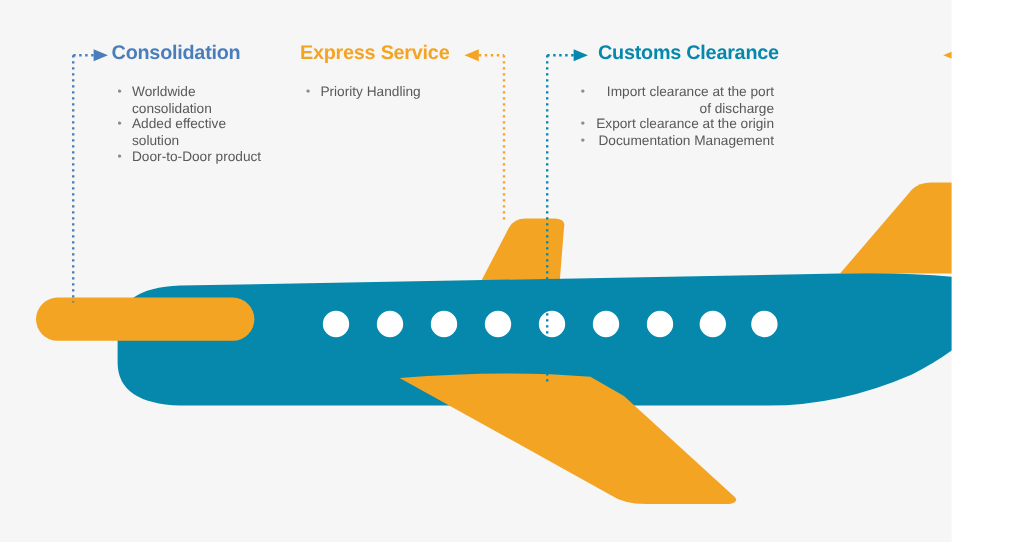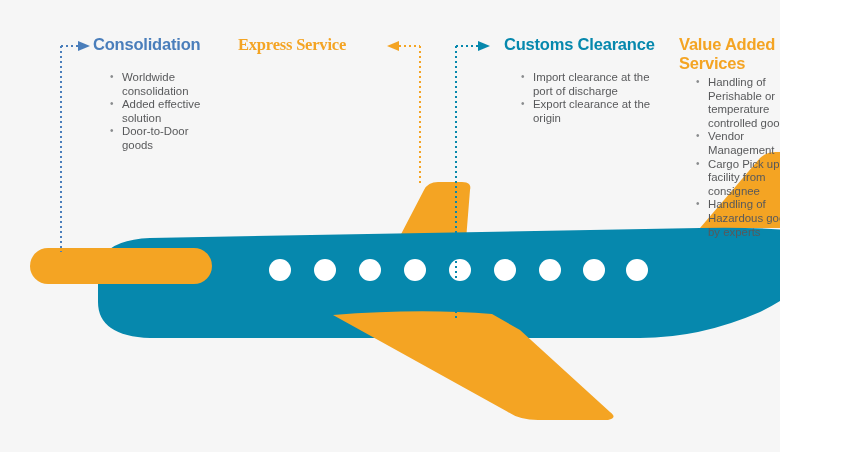--- a/index.html
+++ b/index.html
@@ -7,20 +7,21 @@
     padding: 0;
     background: #ffffff;
   }
   #stage {
     position: relative;
     width: 780px;
     height: 452px;
     background: #f6f6f6;
     overflow: hidden;
     font-family: "Liberation Sans", sans-serif;
+    padding-left: 13px;
   }
 
   
   #plane-layer {
     position: absolute;
     inset: 0;
     width: 860px;
     height: 452px;
   }
 
@@ -40,21 +41,21 @@
   .block-title {
     font-size: 16.5px;
     font-weight: bold;
     letter-spacing: -0.2px;
     line-height: 19px;
     margin: 0;
     white-space: pre-line;
   }
   .bullets {
     list-style: none;
-    margin: 16px;
+    margin: 4px;
     padding: 0;
     color: #58595b;
     font-size: 11.4px;
     line-height: 13.6px;
   }
   .bullets li {
     position: relative;
     padding-left: 13px;
     margin-bottom: 0px;
   }
@@ -63,24 +64,24 @@
     position: absolute;
     left: 1px;
     top: -1px;
     font-size: 10px;
     color: #8a8c8e;
   }
 
   #block-consolidation { left: 93px;  top: 35px;  width: 140px; }
   #block-consolidation .bullets { margin-top: 17px; }
 
-  #block-express { left: 238px; top: 35px;  width: 155px; font-family: Liberation Serif, serif; }
+  #block-express { left: 250px; top: 35px;  width: 155px; }
   #block-express .bullets { margin-top: 17px; }
 
-  #block-customs { left: 504px; top: 35px;  width: 170px; }
+  #block-customs { left: 479px; top: 35px;  width: 170px; text-align: right; }
   #block-customs .bullets { margin-top: 17px; }
 
   #block-vas { left: 679px; top: 35px;  width: 138px; }
   #block-vas .bullets { margin-top: 3px; }
 
   .t-blue-royal { color: #4a7ebb; }
   .t-orange     { color: #f4a423; }
   .t-teal       { color: #0688ad; }
 </style>
 </head>
@@ -151,42 +152,34 @@
       <path stroke="#f4a423" stroke-width="2" fill="none" stroke-dasharray="2 3" d="M 798 46 L 818 46"></path>
       <path stroke="#f4a423" stroke-width="2" fill="none" stroke-dasharray="2 3" d="M 818 46 L 818 164"></path>
     </g>
   </svg>
 
   <div class="block" id="block-consolidation">
     <h2 class="block-title t-blue-royal">Consolidation</h2>
     <ul class="bullets">
       <li>Worldwide consolidation</li>
       <li>Added effective solution</li>
-      <li>Door-to-Door goods</li>
+      <li>Door-to-Door product</li>
     </ul>
   </div>
 
   <div class="block" id="block-express">
     <h2 class="block-title t-orange">Express Service</h2>
     <ul class="bullets">
+      <li>Priority Handling</li>
     </ul>
   </div>
 
   <div class="block" id="block-customs">
     <h2 class="block-title t-teal">Customs Clearance</h2>
     <ul class="bullets">
       <li>Import clearance at the port of discharge</li>
       <li>Export clearance at the origin</li>
+      <li>Documentation Management</li>
     </ul>
   </div>
 
-  <div class="block" id="block-vas">
-    <h2 class="block-title t-orange">Value Added
-Services</h2>
-    <ul class="bullets">
-      <li>Handling of Perishable or temperature controlled goods</li>
-      <li>Vendor Management</li>
-      <li>Cargo Pick up facility from consignee</li>
-      <li>Handling of Hazardous goods by experts</li>
-    </ul>
-  </div>
 
 </div>
 
 </body></html>

